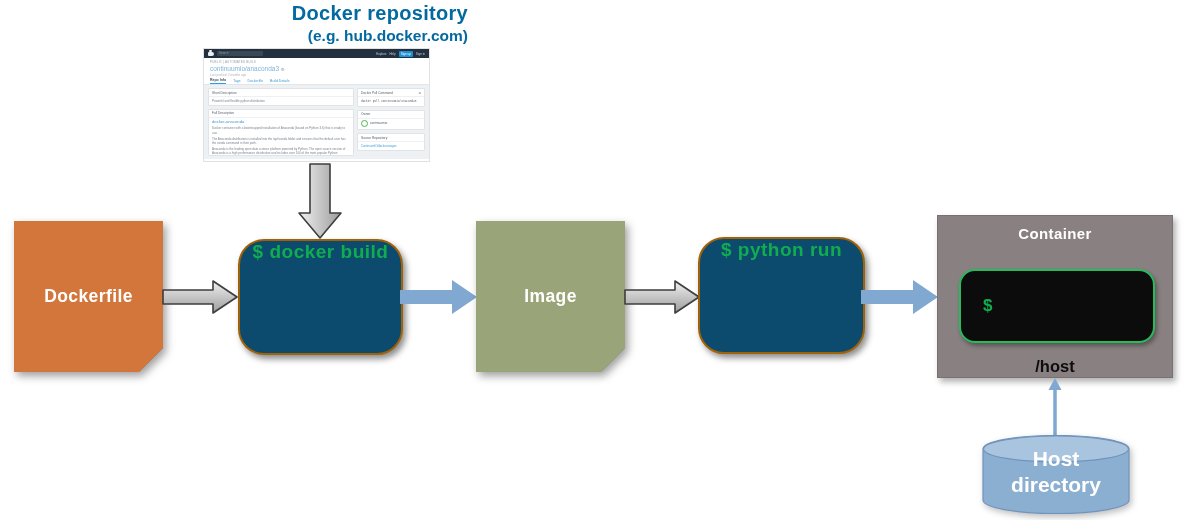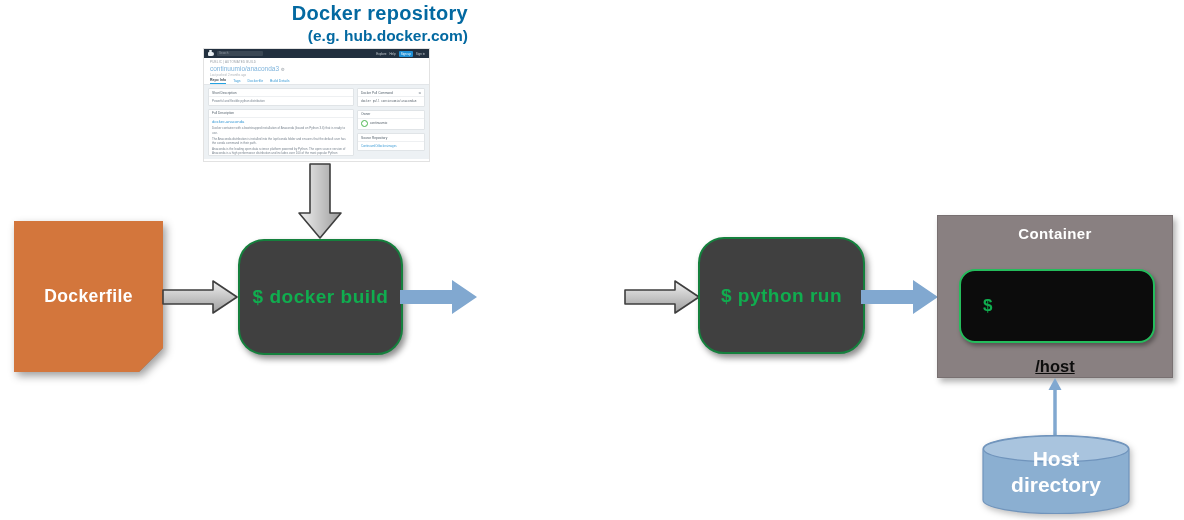--- a/index.html
+++ b/index.html
@@ -52,35 +52,35 @@
   .note-wrap { filter:drop-shadow(3px 4px 4px rgba(0,0,0,0.38)); }
   .note { position:relative; width:149px; height:151px; display:flex; align-items:center; justify-content:center;
           clip-path:polygon(0 0,100% 0,100% calc(100% - 24px),calc(100% - 24px) 100%,0 100%); }
   .note-label { color:#fff; font-size:17.5px; font-weight:700; letter-spacing:0.4px; }
   .fold { position:absolute; right:0; bottom:0; width:24px; height:24px;
           clip-path:polygon(0 100%,100% 0,88% 88%); }
   .note-orange { background:#d3763c; } .fold-orange { background:#9e4f26; }
   .note-olive  { background:#99a578; } .fold-olive  { background:#6f7a4c; }
 
   
-  .term { background:#404040; border:2px solid #15803d; border-radius:26px;
+  .term { background:#0c4a6e; border:2px solid #a16207; border-radius:26px;
           box-shadow:3px 4px 6px rgba(0,0,0,0.45);
-          display:flex; align-items:center; justify-content:center; }
+          display:flex; align-items:flex-start; justify-content:center; }
   .term-text { color:#10ad4f; font-size:19px; font-weight:700; letter-spacing:0.5px; }
 
   
   .containerbox { left:937px; top:215px; width:236px; height:163px; background:#898081;
                   border:1px solid rgba(0,0,0,0.12); box-shadow:3px 4px 6px rgba(0,0,0,0.3); }
   .container-title { text-align:center; color:#ffffff; font-size:15px; font-weight:700; margin-top:9px; letter-spacing:0.4px; }
   .container-term { position:absolute; left:21px; top:53px; width:196px; height:74px;
                     background:#0c0c0c; border:2px solid #25bc5c; border-radius:16px;
                     box-shadow:2px 3px 4px rgba(0,0,0,0.35); display:flex; align-items:center; }
   .container-prompt { color:#10ad4f; font-size:17px; font-weight:700; margin-left:22px; }
   .host-mount { position:absolute; bottom:1px; left:0; width:100%; text-align:center;
-                color:#0d0d0d; font-size:16.5px; font-weight:600;text-decoration:underline; }
+                color:#0d0d0d; font-size:16.5px; font-weight:600; }
 
   
   .cyl-label { left:982px; top:446px; width:148px; text-align:center; }
   .cyl-label span { display:inline-block; width:90px; color:#fff; font-size:21px; font-weight:700; line-height:26px; }
 </style>
 </head>
 <body>
 
 <div class="canvas">
 
@@ -187,20 +187,26 @@
   </svg>
 
   <div class="abs term" style="left:238px; top:239px; width:165px; height:116px;">
     <span class="term-text">$ docker build</span>
   </div>
 
   <svg class="abs" style="left:400px; top:278px;" width="78" height="38">
     <path d="M0,12 L52,12 L52,2 L77,19 L52,36 L52,26 L0,26 Z" fill="#81a8d0"></path>
   </svg>
 
+  <div class="abs note-wrap" style="left:476px; top:221px;">
+    <div class="note note-olive">
+      <span class="note-label">Image</span>
+      <div class="fold fold-olive"></div>
+    </div>
+  </div>
 
   <svg class="abs" style="left:624px; top:279px;" width="77" height="36">
     <path d="M1,11 L51,11 L51,2 L75,18 L51,34 L51,25 L1,25 Z" fill="url(#grayGradV)" stroke="#3e3e3e" stroke-width="1.6" stroke-linejoin="round"></path>
   </svg>
 
   <div class="abs term" style="left:698px; top:237px; width:167px; height:117px;">
     <span class="term-text">$ python run</span>
   </div>
 
   <svg class="abs" style="left:861px; top:278px;" width="78" height="38">

